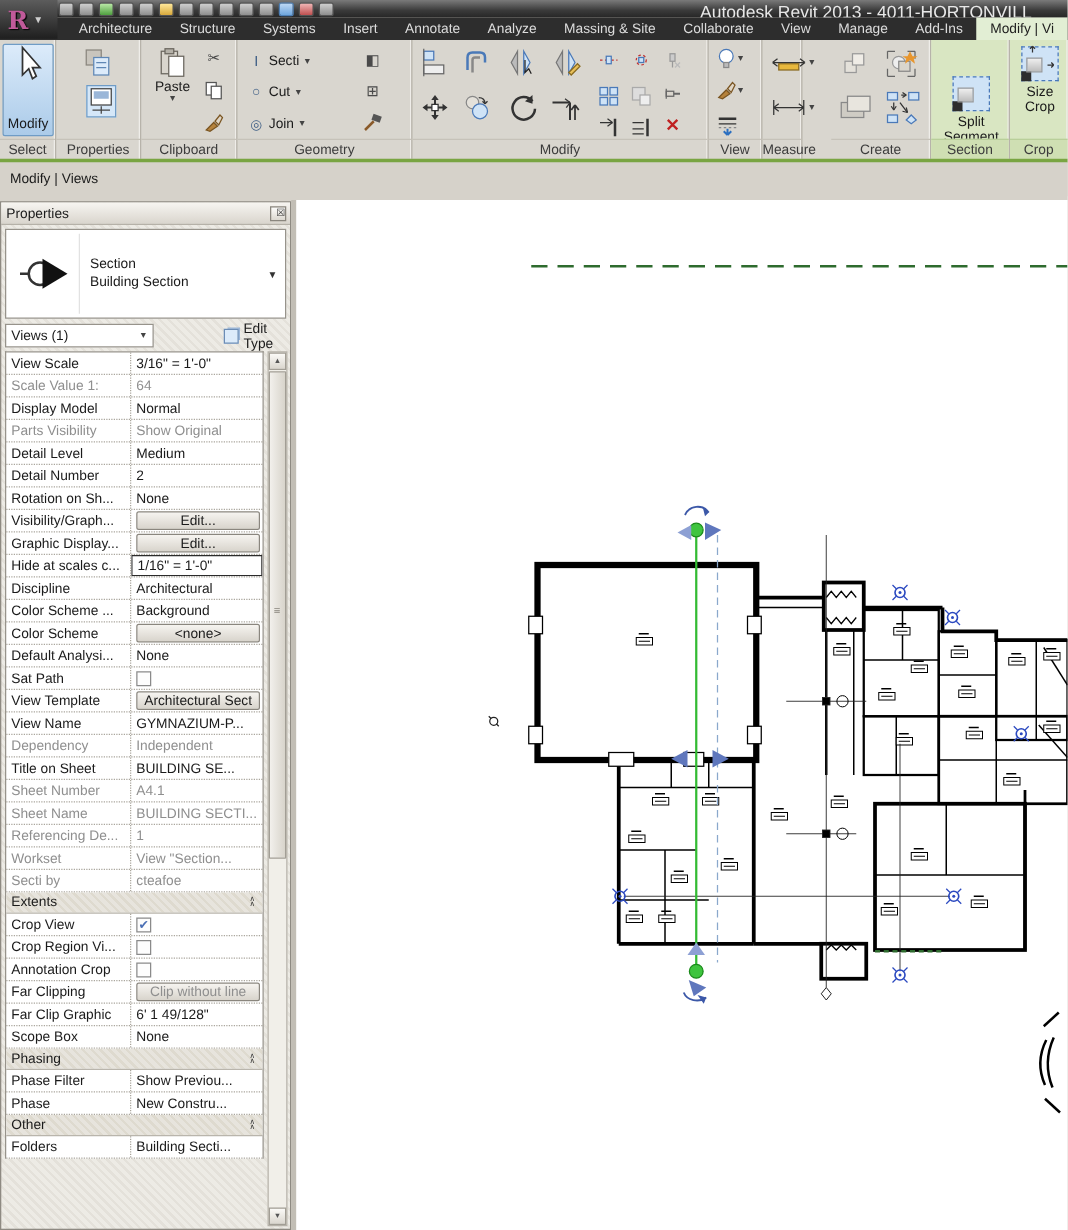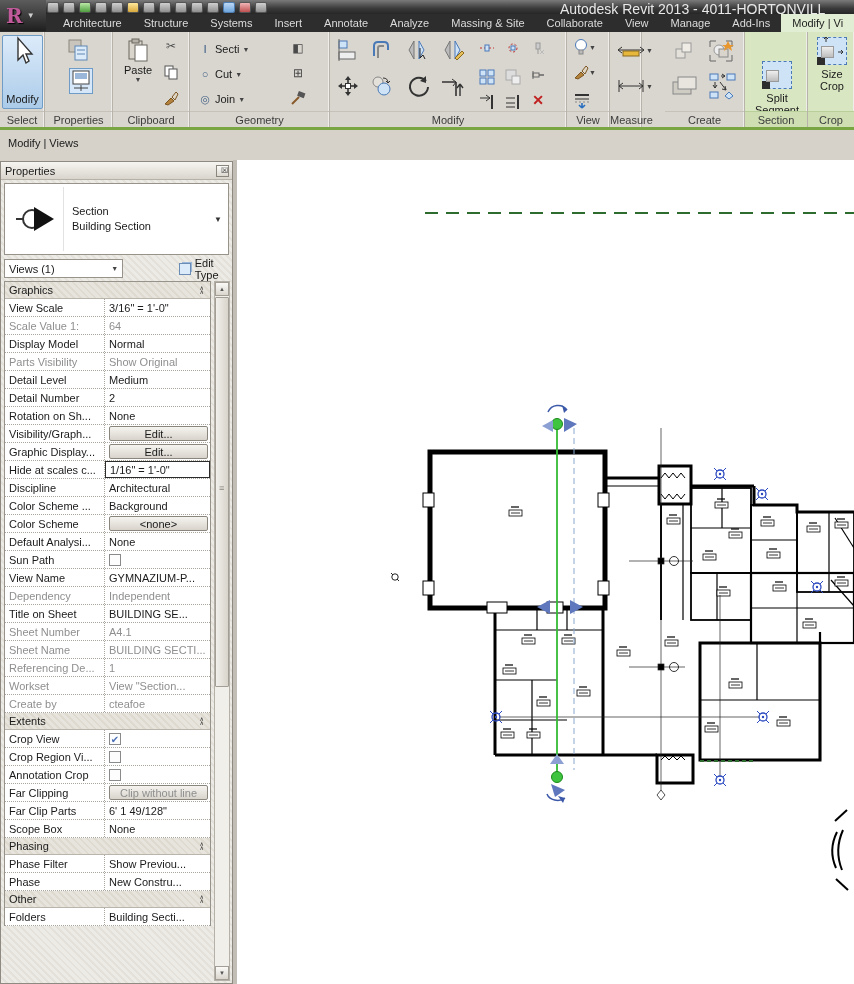--- a/index.html
+++ b/index.html
@@ -490,27 +490,20 @@
       <span>Views (1)</span>
       <span class="dd drop">▼</span>
     </div>
     <div id="edit-type">
       <span class="et-ico"></span>
       <span>Edit Type</span>
     </div>
   </div>
 
   <div id="grid">
-      <div class="psec">
-        <b>Graphics</b>
-        <span class="chev">
-          <span>∧</span>
-          <span>∧</span>
-        </span>
-      </div>
       <div class="prow">
         <div class="plab">View Scale</div>
         <div class="pval">
           <span>3/16" = 1'-0"</span>
         </div>
       </div>
       <div class="prow">
         <div class="plab gtx">Scale Value   1:</div>
         <div class="pval">
           <span class="gtx">64</span>
@@ -582,26 +575,32 @@
           <div class="pbtn">&lt;none&gt;</div>
         </div>
       </div>
       <div class="prow">
         <div class="plab">Default Analysi...</div>
         <div class="pval">
           <span>None</span>
         </div>
       </div>
       <div class="prow">
-        <div class="plab">Sun Path</div>
+        <div class="plab">Sat Path</div>
         <div class="pval">
           <div class="pcheck"></div>
         </div>
       </div>
       <div class="prow">
+        <div class="plab">View Template</div>
+        <div class="pval">
+          <div class="pbtn">Architectural Sect</div>
+        </div>
+      </div>
+      <div class="prow">
         <div class="plab">View Name</div>
         <div class="pval">
           <span>GYMNAZIUM-P...</span>
         </div>
       </div>
       <div class="prow">
         <div class="plab gtx">Dependency</div>
         <div class="pval">
           <span class="gtx">Independent</span>
         </div>
@@ -630,21 +629,21 @@
           <span class="gtx">1</span>
         </div>
       </div>
       <div class="prow">
         <div class="plab gtx">Workset</div>
         <div class="pval">
           <span class="gtx">View "Section...</span>
         </div>
       </div>
       <div class="prow">
-        <div class="plab gtx">Create by</div>
+        <div class="plab gtx">Secti by</div>
         <div class="pval">
           <span class="gtx">cteafoe</span>
         </div>
       </div>
       <div class="psec">
         <b>Extents</b>
         <span class="chev">
           <span>∧</span>
           <span>∧</span>
         </span>
@@ -667,21 +666,21 @@
           <div class="pcheck"></div>
         </div>
       </div>
       <div class="prow">
         <div class="plab">Far Clipping</div>
         <div class="pval">
           <div class="pbtn gtx">Clip without line</div>
         </div>
       </div>
       <div class="prow">
-        <div class="plab">Far Clip Parts</div>
+        <div class="plab">Far Clip Graphic</div>
         <div class="pval">
           <span>6'  1 49/128"</span>
         </div>
       </div>
       <div class="prow">
         <div class="plab">Scope Box</div>
         <div class="pval">
           <span>None</span>
         </div>
       </div>

